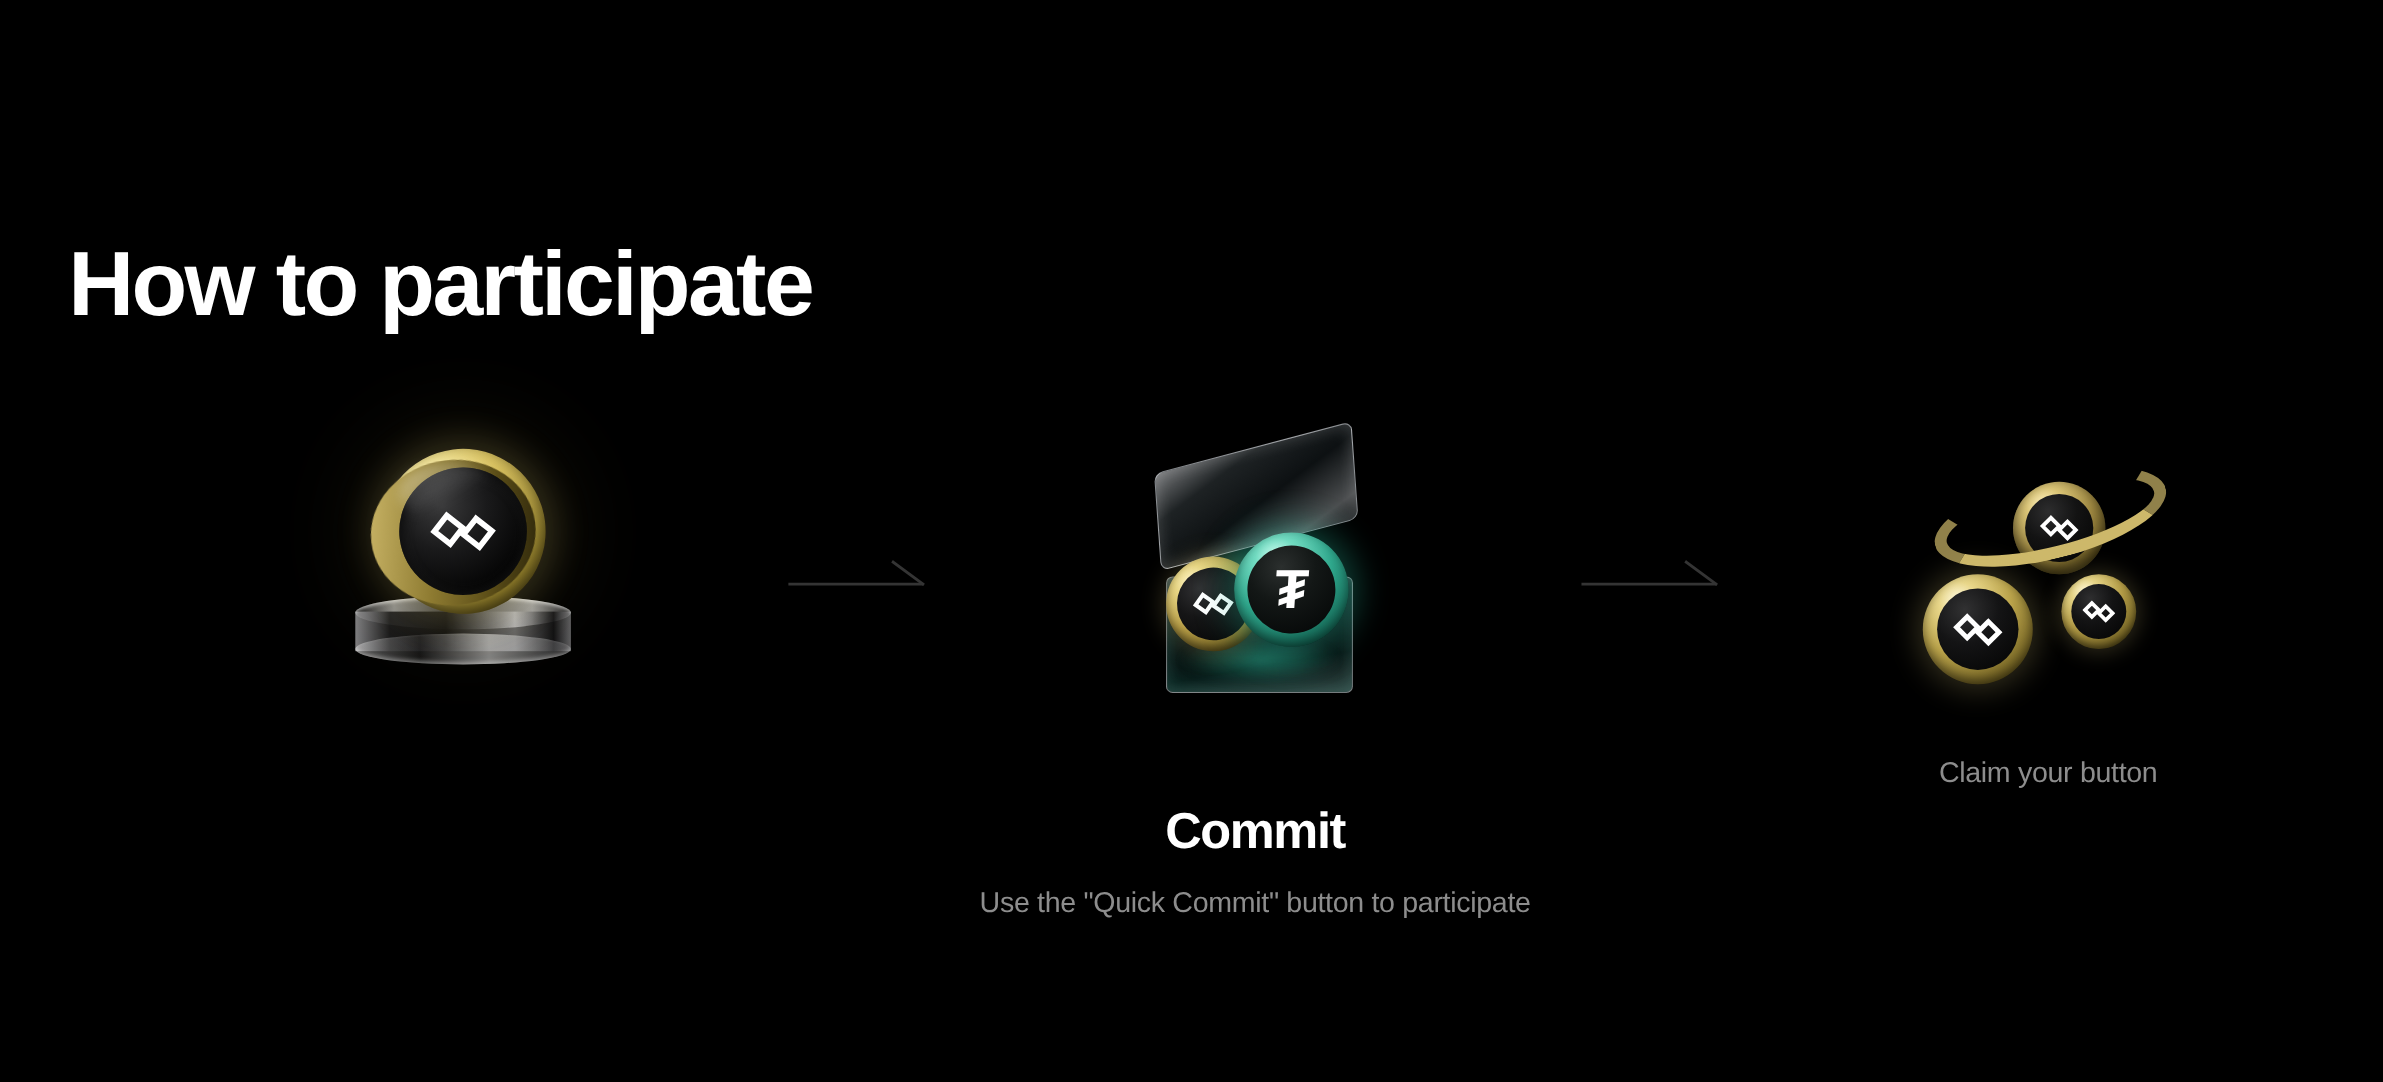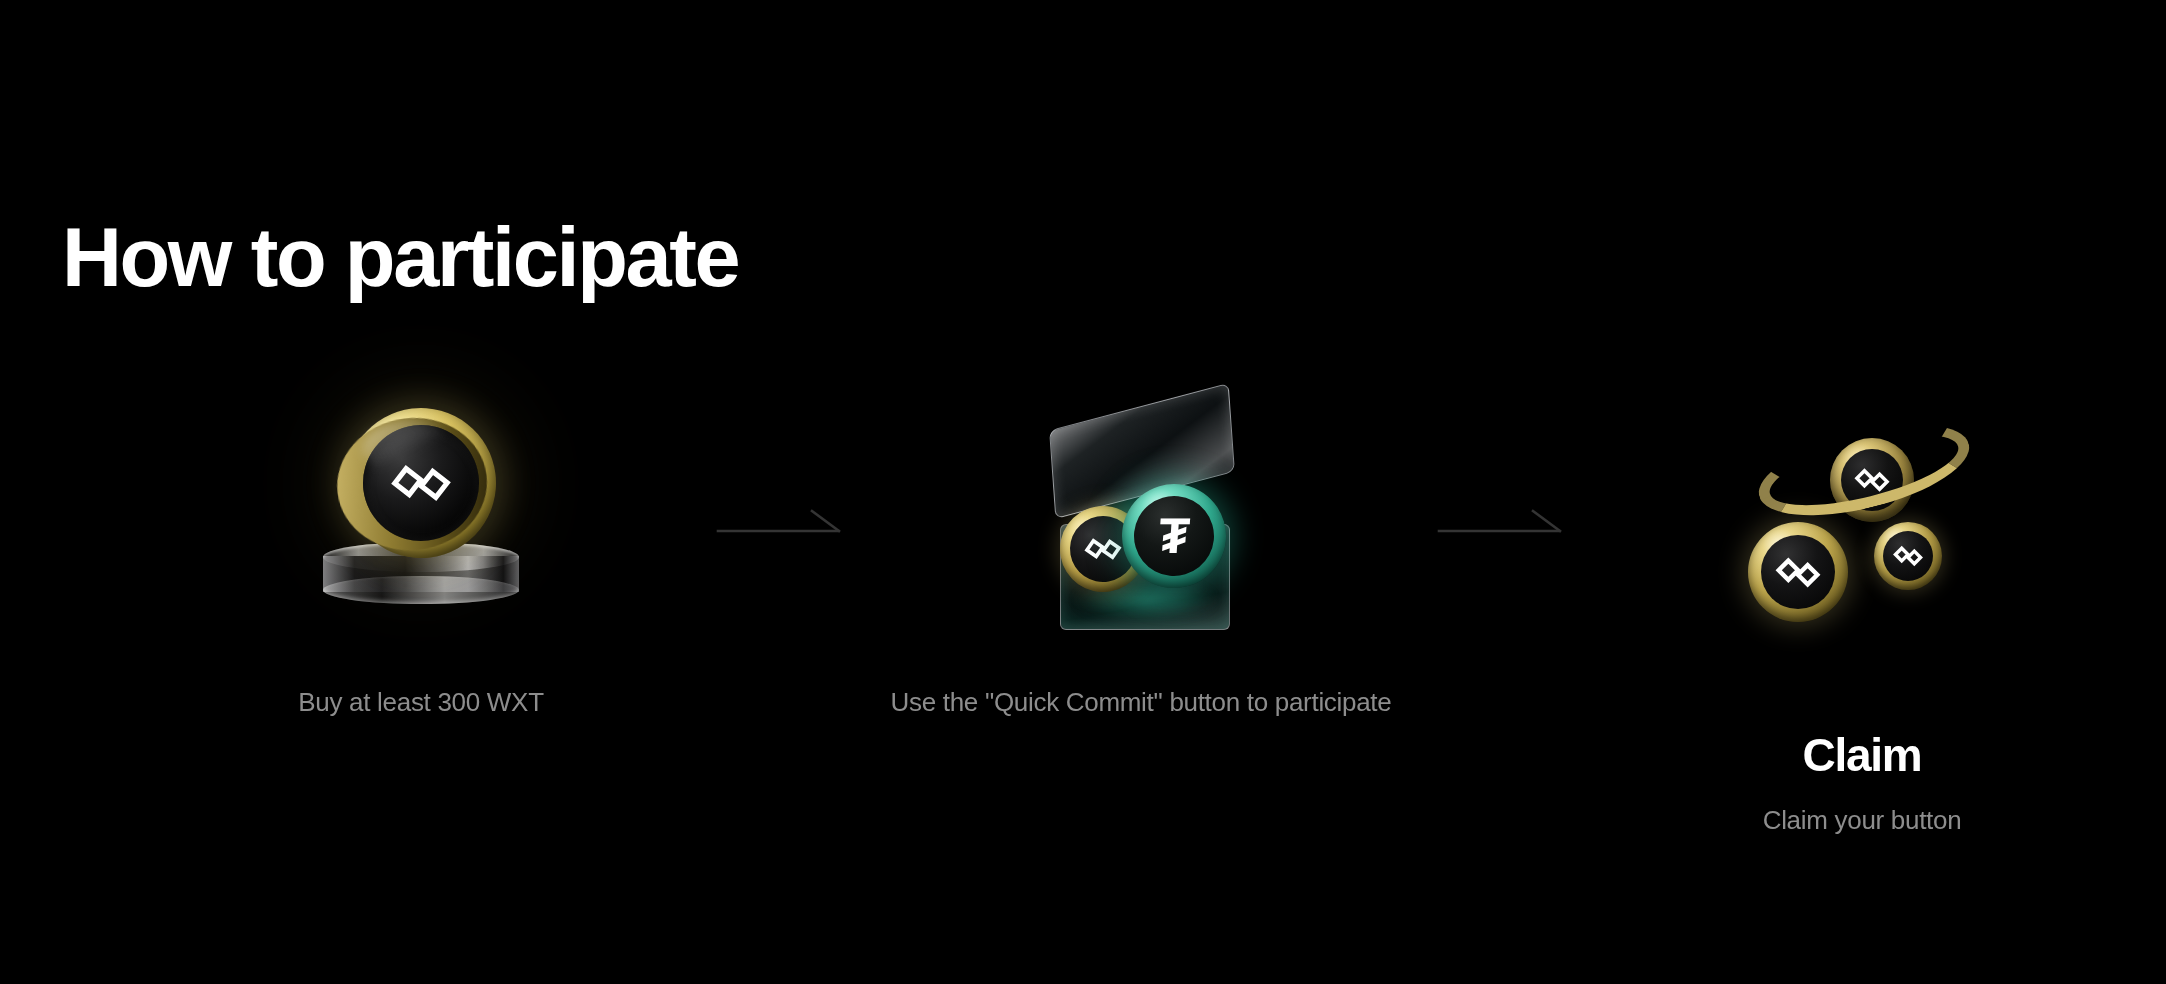--- a/index.html
+++ b/index.html
@@ -373,21 +373,20 @@
               <svg class="wxt-mark" width="62" height="44" viewBox="0 0 62 44" xmlns="http://www.w3.org/2000/svg">
                 <path d="M18 6 L5 19 L18 32 L31 19 Z" fill="none" stroke="#ffffff" stroke-width="5.2" stroke-linejoin="miter"></path>
                 <path d="M44 12 L31 25 L44 38 L57 25 Z" fill="none" stroke="#ffffff" stroke-width="5.2" stroke-linejoin="miter"></path>
               </svg>
             </div>
             <div class="art1-gloss"></div>
           </div>
 
         </div>
       </div>
-      <div class="step-desc">Buy at least 300 WXT</div>
     </div>
 
     <div class="step step-2">
       <div class="step-art">
         <div class="art-stage">
           <div class="art2">
             <div class="art2-glow"></div>
             <div class="art2-lid"></div>
             <div class="art2-box">
               <div class="art2-box-inner"></div>
@@ -403,20 +402,21 @@
             </div>
 
             <div class="art2-coin-usdt">
               <div class="coin-face">
                 <span class="usdt-glyph">₮</span>
               </div>
             </div>
           </div>
         </div>
       </div>
+      <div class="step-title">Commit</div>
       <div class="step-desc">Use the "Quick Commit" button to participate</div>
     </div>
 
     <div class="step step-3">
       <div class="step-art">
         <div class="art-stage">
           <div class="art3">
 
             <div class="art3-planet">
               <div class="coin-face">
@@ -443,18 +443,17 @@
                 <svg class="wxt-mark" width="30" height="22" viewBox="0 0 62 44" xmlns="http://www.w3.org/2000/svg">
                   <path d="M18 6 L5 19 L18 32 L31 19 Z" fill="none" stroke="#ffffff" stroke-width="7" stroke-linejoin="miter"></path>
                   <path d="M44 12 L31 25 L44 38 L57 25 Z" fill="none" stroke="#ffffff" stroke-width="7" stroke-linejoin="miter"></path>
                 </svg>
               </div>
             </div>
 
           </div>
         </div>
       </div>
-      <div class="step-title">Claim</div>
       <div class="step-desc">Claim your button</div>
     </div>
 
   </div>
 </div>
 
 </body></html>

